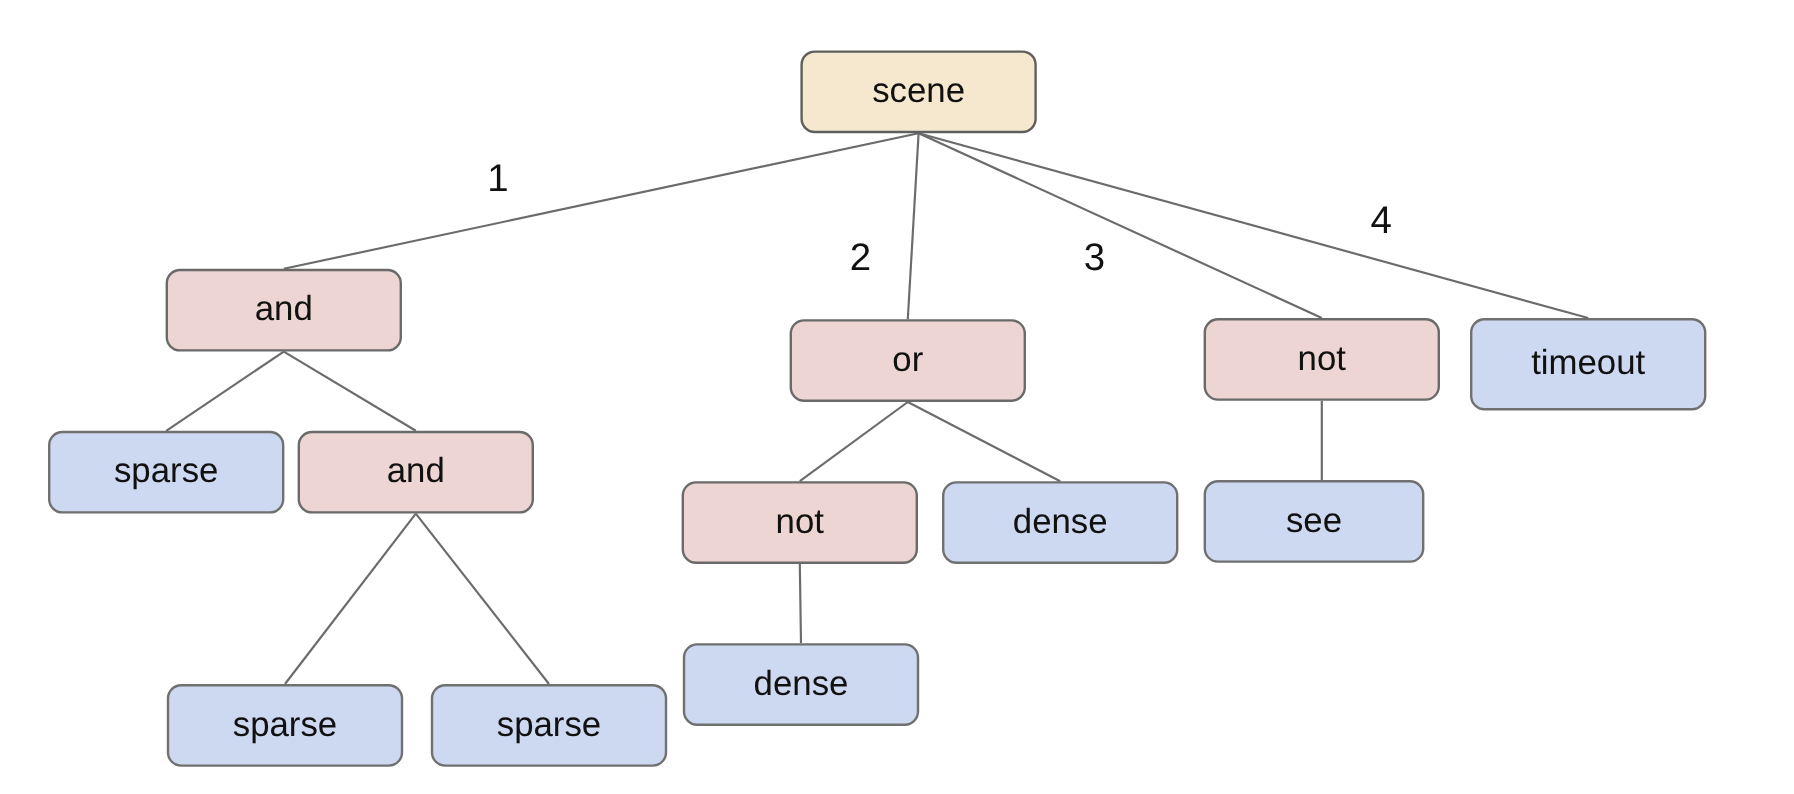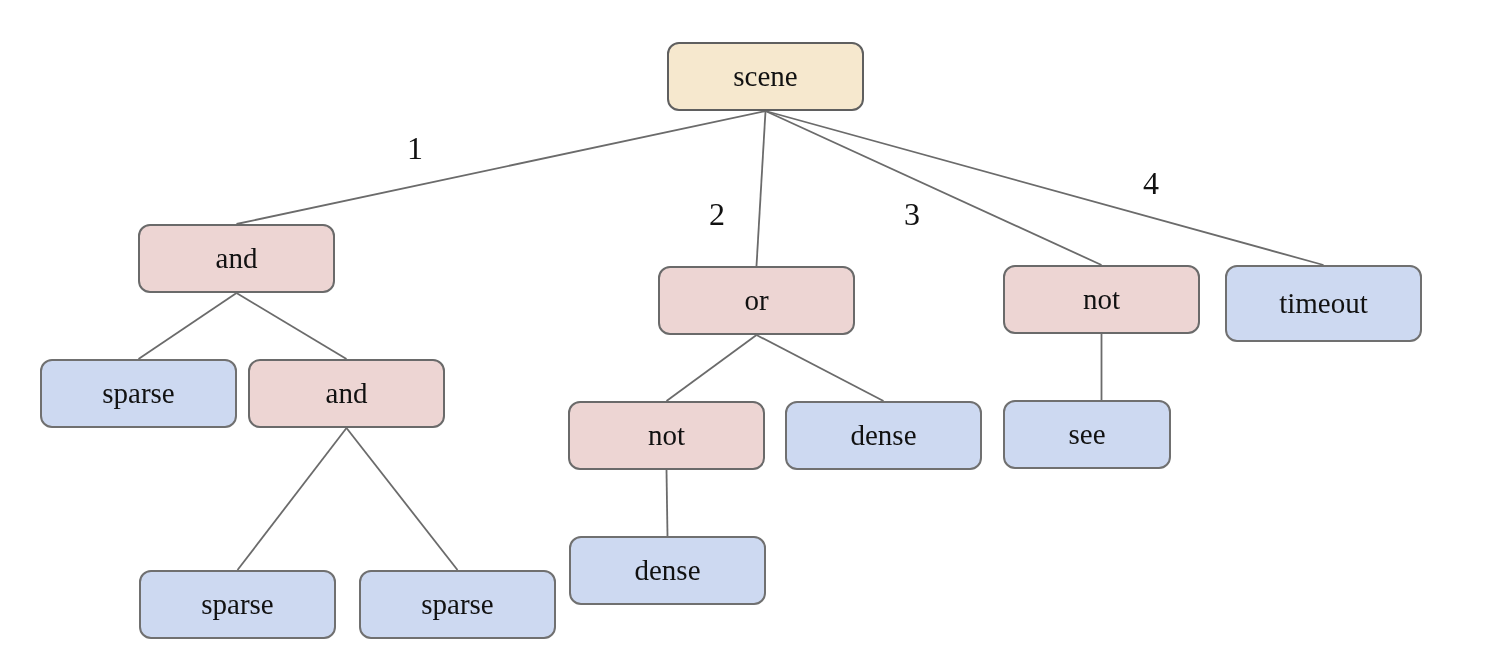--- a/index.html
+++ b/index.html
@@ -6,21 +6,21 @@
     margin: 0;
     padding: 0;
     background: #ffffff;
   }
   .stage {
     position: relative;
     width: 1495px;
     height: 662px;
     background: #ffffff;
     overflow: hidden;
-    font-family: Liberation Serif, serif;
+    font-family: Liberation Sans, sans-serif;
   }
   .edges-layer {
     position: absolute;
     left: 0;
     top: 0;
     width: 1495px;
     height: 662px;
   }
   .node {
     position: absolute;
@@ -67,21 +67,21 @@
       <div class="node" style="left: 658px; top: 266px; width: 197px; height: 69px; background: rgb(237, 213, 211); border-color: rgb(106, 106, 106); color: rgb(17, 17, 17);">or</div>
       <div class="node" style="left: 1003px; top: 265px; width: 197px; height: 69px; background: rgb(237, 213, 211); border-color: rgb(106, 106, 106); color: rgb(17, 17, 17);">not</div>
       <div class="node" style="left: 1225px; top: 265px; width: 197px; height: 77px; background: rgb(205, 217, 241); border-color: rgb(112, 112, 112); color: rgb(17, 17, 17);">timeout</div>
       <div class="node" style="left: 40px; top: 359px; width: 197px; height: 69px; background: rgb(205, 217, 241); border-color: rgb(112, 112, 112); color: rgb(17, 17, 17);">sparse</div>
       <div class="node" style="left: 248px; top: 359px; width: 197px; height: 69px; background: rgb(237, 213, 211); border-color: rgb(106, 106, 106); color: rgb(17, 17, 17);">and</div>
       <div class="node" style="left: 139px; top: 570px; width: 197px; height: 69px; background: rgb(205, 217, 241); border-color: rgb(112, 112, 112); color: rgb(17, 17, 17);">sparse</div>
       <div class="node" style="left: 359px; top: 570px; width: 197px; height: 69px; background: rgb(205, 217, 241); border-color: rgb(112, 112, 112); color: rgb(17, 17, 17);">sparse</div>
       <div class="node" style="left: 568px; top: 401px; width: 197px; height: 69px; background: rgb(237, 213, 211); border-color: rgb(106, 106, 106); color: rgb(17, 17, 17);">not</div>
       <div class="node" style="left: 785px; top: 401px; width: 197px; height: 69px; background: rgb(205, 217, 241); border-color: rgb(112, 112, 112); color: rgb(17, 17, 17);">dense</div>
       <div class="node" style="left: 569px; top: 536px; width: 197px; height: 69px; background: rgb(205, 217, 241); border-color: rgb(112, 112, 112); color: rgb(17, 17, 17);">dense</div>
-      <div class="node" style="left: 1003px; top: 400px; width: 168px; height: 69px; background: rgb(205, 217, 241); border-color: rgb(112, 112, 112); color: rgb(17, 17, 17);">see</div>
+      <div class="node" style="left: 1003px; top: 400px; width: 184px; height: 69px; background: rgb(205, 217, 241); border-color: rgb(112, 112, 112); color: rgb(17, 17, 17);">see</div>
     </div>
   <div>
       <div class="edge-label" style="left: 415px; top: 148px; color: rgb(17, 17, 17);">1</div>
       <div class="edge-label" style="left: 717px; top: 214px; color: rgb(17, 17, 17);">2</div>
       <div class="edge-label" style="left: 912px; top: 214px; color: rgb(17, 17, 17);">3</div>
       <div class="edge-label" style="left: 1151px; top: 183px; color: rgb(17, 17, 17);">4</div>
     </div>
 </div>
 
 </body></html>

